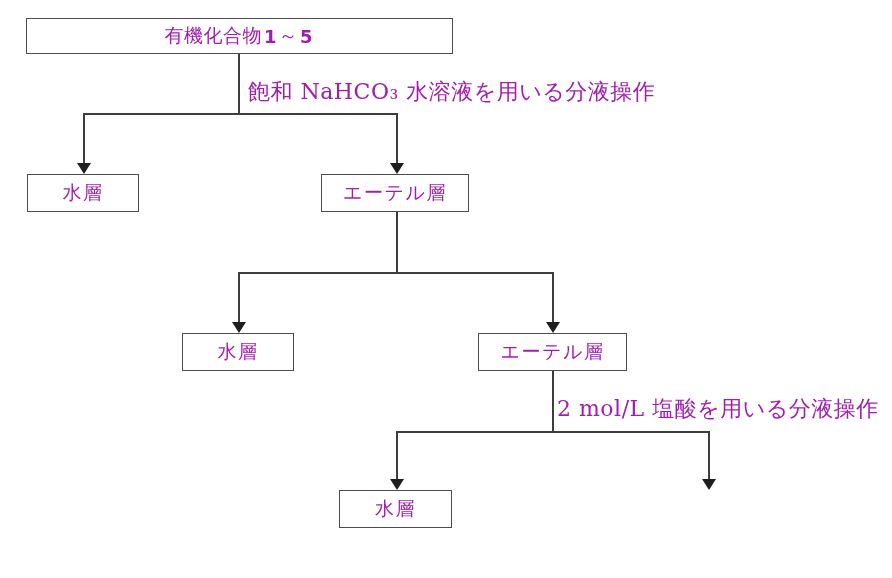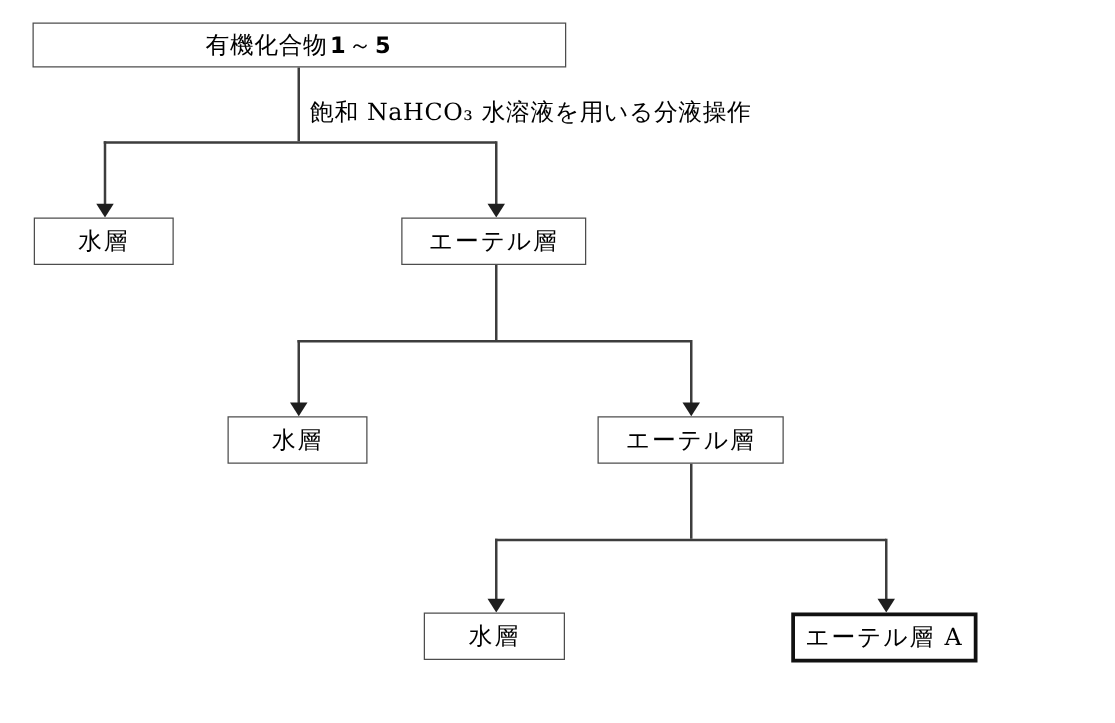--- a/index.html
+++ b/index.html
@@ -1,21 +1,21 @@
 <!DOCTYPE html>
 <html><head>
 <meta charset="utf-8">
 <style>
   html,body{margin:0;padding:0;background:#ffffff;}
   #figure{
     position:relative;
     width:892px;height:578px;
     background:#ffffff;
     font-family:"DejaVu Serif","Liberation Serif",serif;
-    color:#000000;
+    color:#a21caf;
     overflow:hidden;
   }
   
   .node{
     position:absolute;
     box-sizing:border-box;
     border:1.5px solid #4d4d4d;
     background:#ffffff;
     display:flex;align-items:center;justify-content:center;
     font-size:19px;
@@ -64,21 +64,21 @@
   }
   #b1-arrow-l{left:77px;top:163px;}
   #b1-arrow-r{left:390px;top:163px;}
   #b2-arrow-l{left:232px;top:322px;}
   #b2-arrow-r{left:546px;top:322px;}
   #b3-arrow-l{left:390px;top:479px;}
   #b3-arrow-r{left:702px;top:479px;}
   
   .op-label{
     position:absolute;
-    font-size:19px;
+    font-size:22px;
     letter-spacing:0.5px;
     white-space:nowrap;
   }
   #op1{left:248px;top:77px;}
   #op2{left:402px;top:235px;}
   #op3{left:557px;top:394px;}
 </style>
 </head>
 <body>
 
@@ -119,21 +119,19 @@
   <div class="node" id="ether2-box">
     <span>エーテル層</span>
   </div>
 
   <div class="line vline" id="b3-stem"></div>
   <div class="line hline" id="b3-cross"></div>
   <div class="line vline" id="b3-left"></div>
   <div class="line vline" id="b3-right"></div>
   <div class="arrow" id="b3-arrow-l"></div>
   <div class="arrow" id="b3-arrow-r"></div>
+  <div class="op-label" id="op3">2 mol/L 塩酸を用いる分液操作</div>
 
   <div class="node" id="aq3-box">
     <span>水層</span>
-  </div>
-  <div class="node result" id="result-box">
-    <span>エーテル層 A</span>
   </div>
 
 </div>
 
 </body></html>

